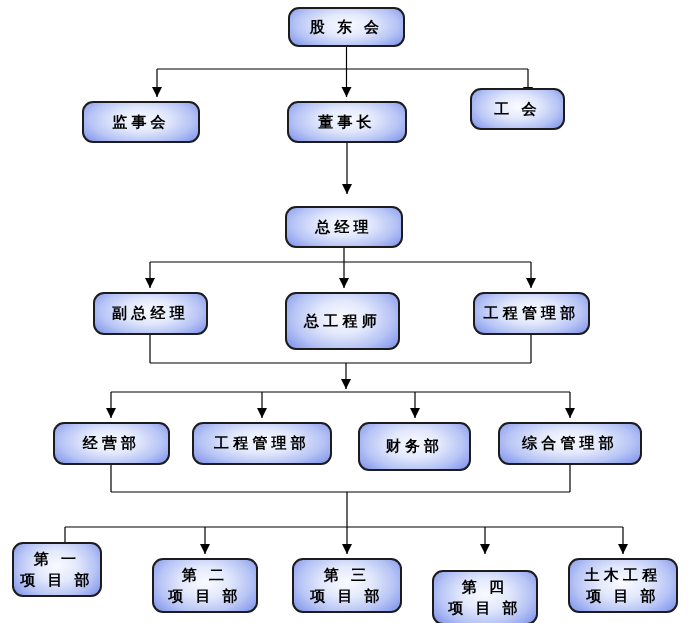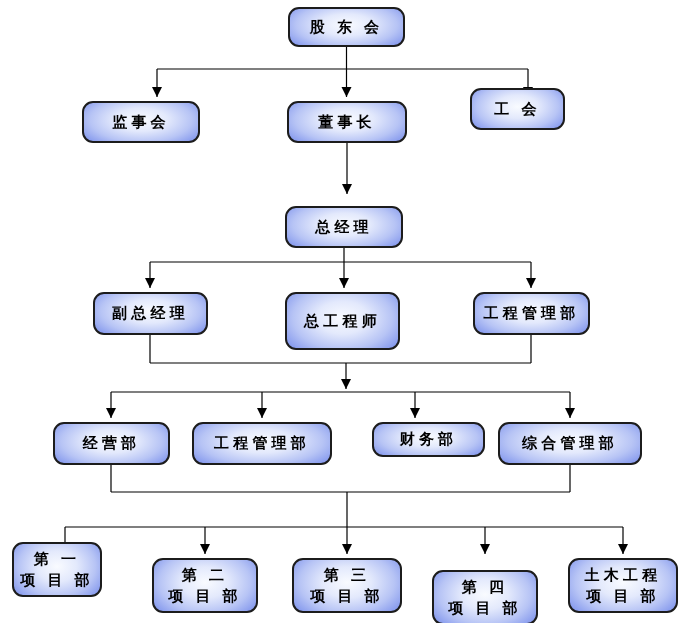--- a/index.html
+++ b/index.html
@@ -111,21 +111,21 @@
   <div class="node" style="left:473px;top:292px;width:117px;height:43px">
     <span class="lbl">工程管理部</span>
   </div>
 
   <div class="node" style="left:53px;top:422px;width:117px;height:43px">
     <span class="lbl">经营部</span>
   </div>
   <div class="node" style="left:192px;top:422px;width:140px;height:43px">
     <span class="lbl">工程管理部</span>
   </div>
-  <div class="node" style="left:372px;top:422px;width:113px;height:35px">
+  <div class="node" style="left:358px;top:422px;width:113px;height:49px">
     <span class="lbl">财务部</span>
   </div>
   <div class="node" style="left:498px;top:422px;width:144px;height:43px">
     <span class="lbl">综合管理部</span>
   </div>
 
   <div class="node" style="left:12px;top:542px;width:90px;height:55px">
     <span class="lbl">第 一</span>
     <span class="lbl">项 目 部</span>
   </div>

